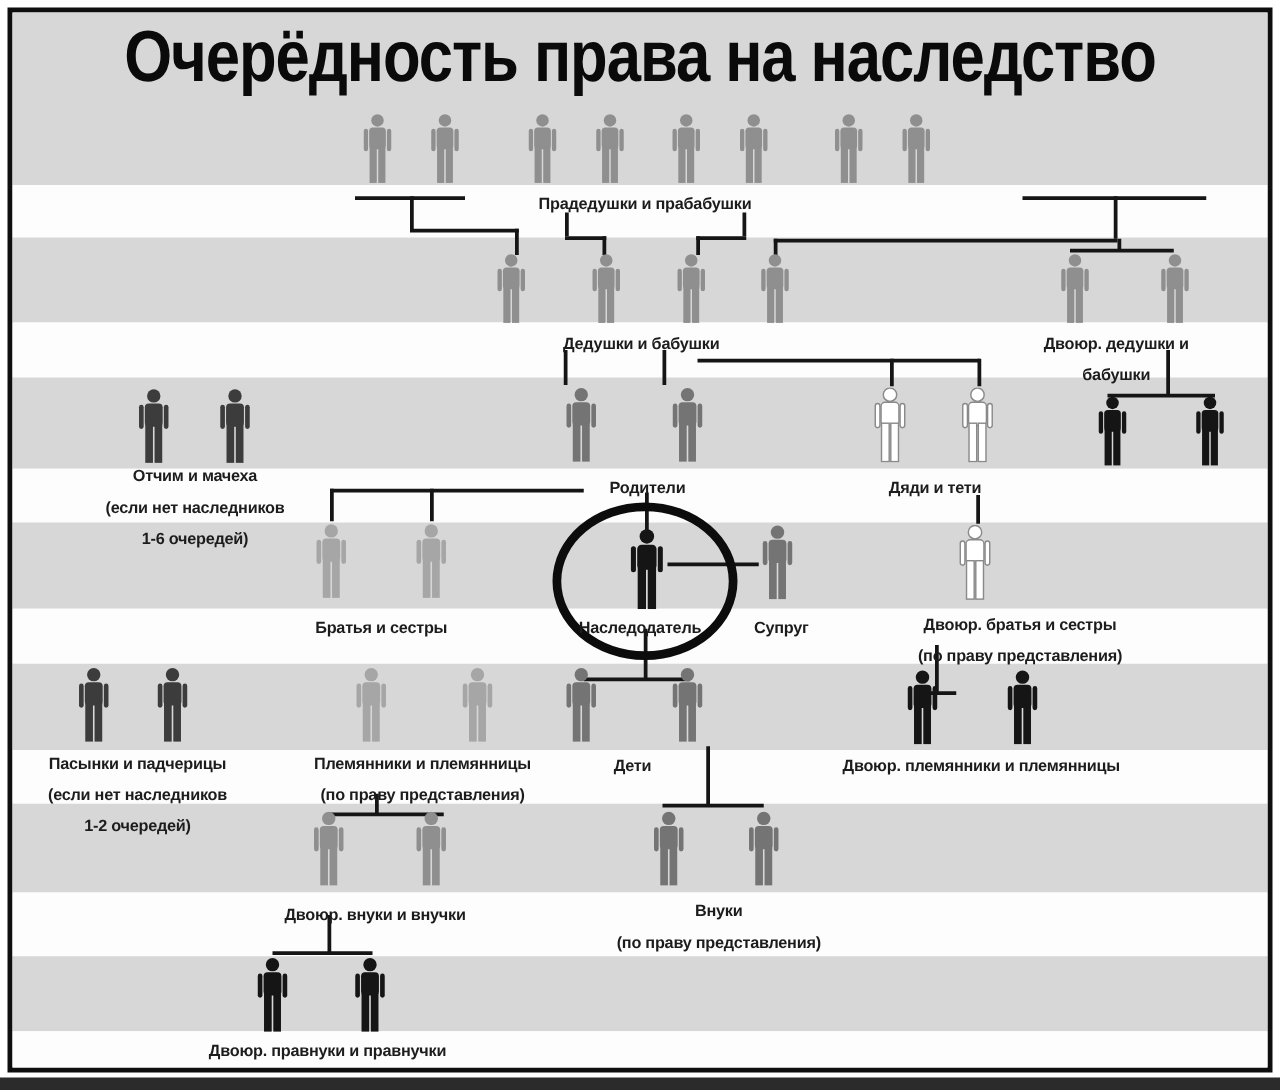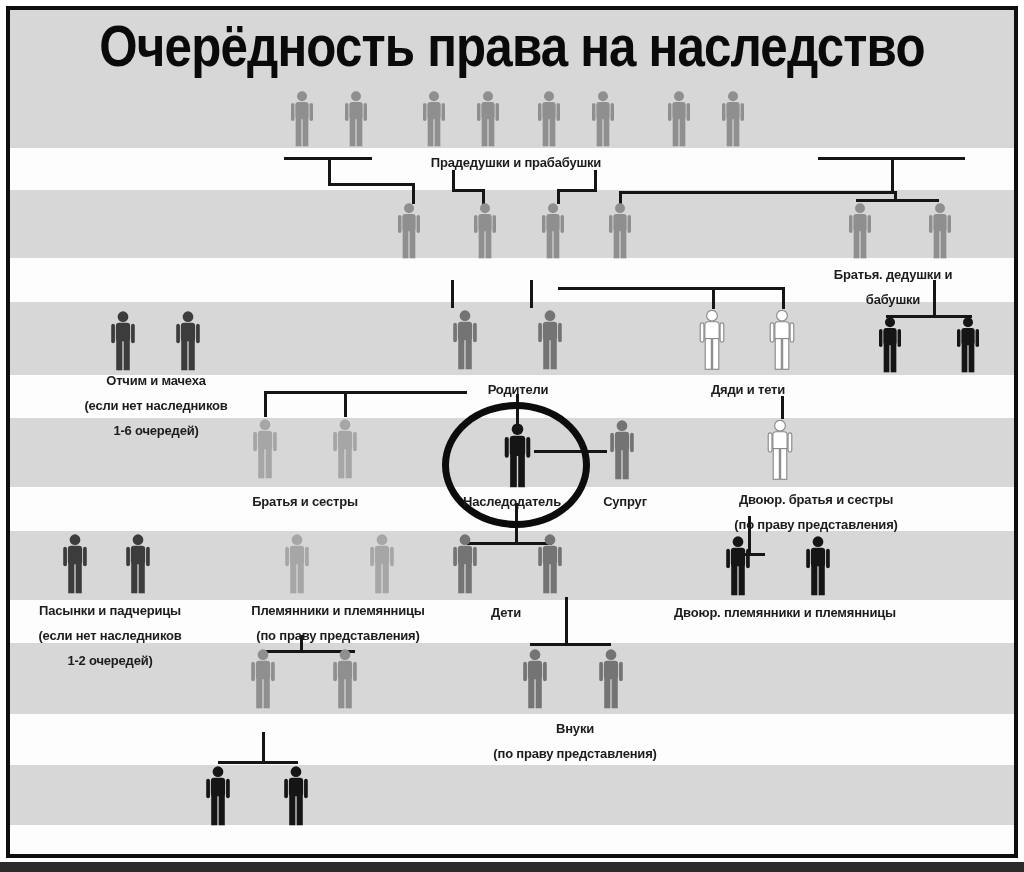--- a/index.html
+++ b/index.html
@@ -242,35 +242,38 @@
     </svg>
 
   <svg class="fig f-black" viewBox="0 0 44 84" style="left:202px;top:766px">
       <use href="#person-shape"></use>
     </svg>
   <svg class="fig f-black" viewBox="0 0 44 84" style="left:280px;top:766px">
       <use href="#person-shape"></use>
     </svg>
 
   <div class="lbl" style="left:516px;top:150px">Прадедушки и прабабушки</div>
-  <div class="lbl" style="left:893px;top:262px">Братья. дедушки и бабушки</div>
+  <div class="lbl" style="left:513px;top:262px">Дедушки и бабушки</div>
+  <div class="lbl" style="left:893px;top:262px">Двоюр. дедушки и бабушки</div>
   <div class="lbl" style="left:156px;top:368px">Отчим и мачеха
 (если нет наследников
 1-6 очередей)</div>
   <div class="lbl" style="left:518px;top:377px">Родители</div>
   <div class="lbl" style="left:748px;top:377px">Дяди и тети</div>
   <div class="lbl" style="left:305px;top:489px">Братья и сестры</div>
   <div class="lbl" style="left:512px;top:489px">Наследодатель</div>
   <div class="lbl" style="left:625px;top:489px">Супруг</div>
   <div class="lbl" style="left:816px;top:487px">Двоюр. братья и сестры
 (по праву представления)</div>
   <div class="lbl" style="left:110px;top:598px">Пасынки и падчерицы
 (если нет наследников
 1-2 очередей)</div>
   <div class="lbl" style="left:338px;top:598px">Племянники и племянницы
 (по праву представления)</div>
   <div class="lbl" style="left:506px;top:600px">Дети</div>
   <div class="lbl" style="left:785px;top:600px">Двоюр. племянники и племянницы</div>
+  <div class="lbl" style="left:300px;top:719px">Двоюр. внуки и внучки</div>
   <div class="lbl" style="left:575px;top:716px">Внуки
 (по праву представления)</div>
+  <div class="lbl" style="left:262px;top:828px">Двоюр. правнуки и правнучки</div>
 
   <div class="bottom-bar"></div>
 </div>
 
 </body></html>

